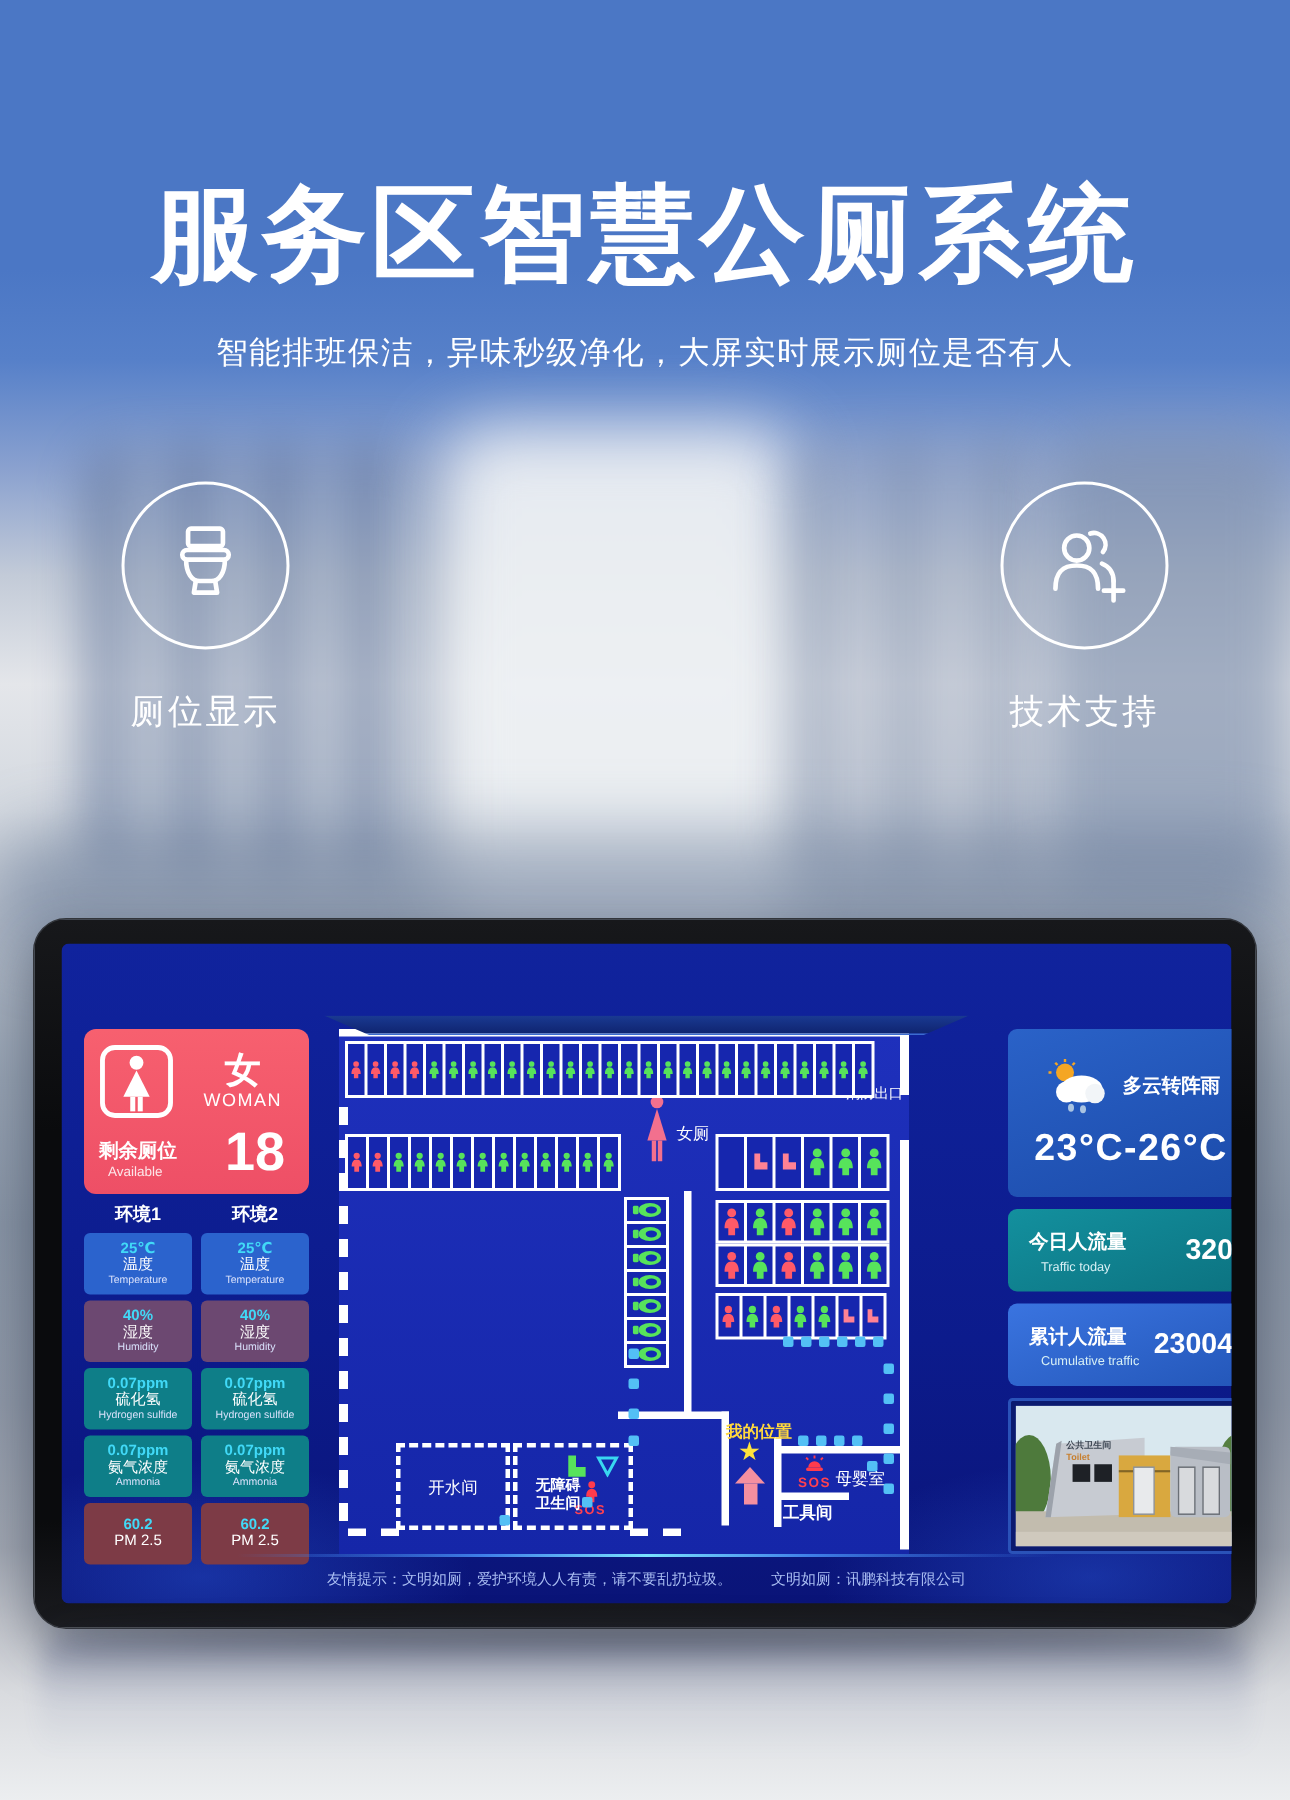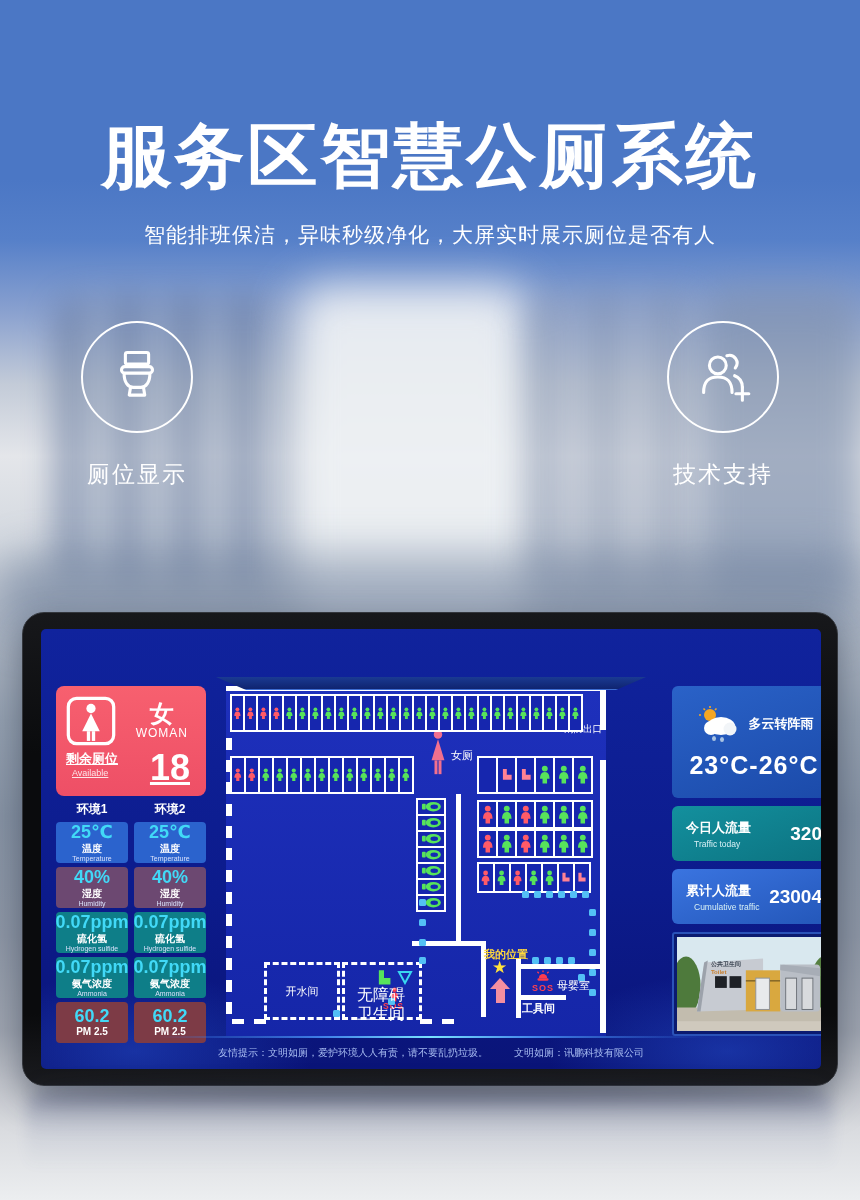--- a/index.html
+++ b/index.html
@@ -49,31 +49,31 @@
     border-bottom:1px solid #3c6cd0; }
 
   
   .left-panel { position:absolute; left:15px; top:57px; width:150px; }
   .woman-card { height:110px; border-radius:8px; background:linear-gradient(180deg,#f7606f,#ee4f66); color:#fff; padding:10px 10px 8px; }
   .wc-top { display:flex; justify-content:space-between; align-items:center; }
   .wc-iconbox { width:50px; height:50px; }
   .wc-gender { text-align:center; margin-right:8px; }
   .wc-cn { font-size:24px; font-weight:bold; line-height:1; }
   .wc-en { font-size:12px; letter-spacing:1px; }
-  .wc-bottom { display:flex; justify-content:space-between; align-items:flex-start; margin-top:4px;text-decoration:underline; }
+  .wc-bottom { display:flex; justify-content:space-between; align-items:flex-end; margin-top:4px; }
   .wc-rl-cn { font-size:13px; font-weight:bold; }
   .wc-rl-en { font-size:9px; opacity:.85; margin-left:6px; }
   .wc-count { font-size:36px; font-weight:bold; margin-right:6px; line-height:1; }
   .env-headers { display:flex; margin-top:5px; }
   .env-headers span { width:72px; text-align:center; color:#fff; font-size:12px; font-weight:bold; }
   .env-headers span:first-child { margin-right:6px; }
   .metrics { margin-top:4px; display:grid; grid-template-columns:72px 72px; column-gap:6px; row-gap:4px; }
   .tile { height:41px; border-radius:4px; display:flex; flex-direction:column; align-items:center; justify-content:center; }
-  .t-val { font-size:18px; font-weight:bold; line-height:1.1; }
-  .t-cn { font-size:10px; font-weight:bold; color:#fff; line-height:1.2; }
+  .t-val { font-size:10px; font-weight:bold; line-height:1.1; }
+  .t-cn { font-size:10px; font-weight:normal; color:#fff; line-height:1.2; }
   .t-en { font-size:7px; color:#d9e1fb; line-height:1.1; }
 
   
   .map { position:absolute; left:185px; top:57px; width:380px; height:350px;
     background:linear-gradient(180deg,#1e30bc,#1526a8); }
   .wall { position:absolute; background:#fff; }
   .wall-dash-v { position:absolute; background:repeating-linear-gradient(180deg,#fff 0 12px, transparent 12px 22px); }
   .wall-dash-h { position:absolute; background:repeating-linear-gradient(90deg,#fff 0 12px, transparent 12px 22px); }
   .stall-row { position:absolute; display:flex; background:#fff; padding:2px; gap:2px; }
   .stall-row.v { flex-direction:column; }
@@ -260,21 +260,21 @@
         <div class="room" style="left:38px;top:276px;width:76px;height:58px;display:flex;align-items:center;justify-content:center">
           <span class="map-label" style="position:static;font-weight:normal">开水间</span>
         </div>
         <div class="room" style="left:116px;top:276px;width:80px;height:58px">
           <svg style="position:absolute;left:30px;top:4px;width:18px;height:18px" viewBox="0 0 14 14">
             <path d="M3 1 h4 v6 h5 v5 H3 Z" fill="#57e35b"></path>
           </svg>
           <svg style="position:absolute;left:52px;top:5px;width:16px;height:15px" viewBox="0 0 16 15">
             <path d="M2 2 L14 2 L8 13 Z" fill="none" stroke="#39d7f0" stroke-width="2"></path>
           </svg>
-          <div class="map-label" style="left:12px;top:20px;font-size:16px;font-weight:normal;line-height:1.2;z-index:2">
+          <div class="map-label" style="left:12px;top:20px;font-size:10px;font-weight:bold;line-height:1.2;z-index:2">
             <div>无障碍</div>
             <div>卫生间</div>
           </div>
           <svg style="position:absolute;left:44px;top:22px;width:11px;height:15px" viewBox="0 0 12 17">
             <circle cx="6" cy="3.2" r="2.6" fill="#ff3b4d"></circle>
             <path d="M6 6.2 C2.8 6.2 1.8 9 1.8 12.2 L4 12.2 L4 16.4 L8 16.4 L8 12.2 L10.2 12.2 C10.2 9 9.2 6.2 6 6.2 Z" fill="#ff3b4d"></path>
           </svg>
           <span class="map-label" style="left:38px;top:36px;font-size:8.5px;font-weight:bold;color:#ff4050;letter-spacing:1px">SOS</span>
         </div>
 

